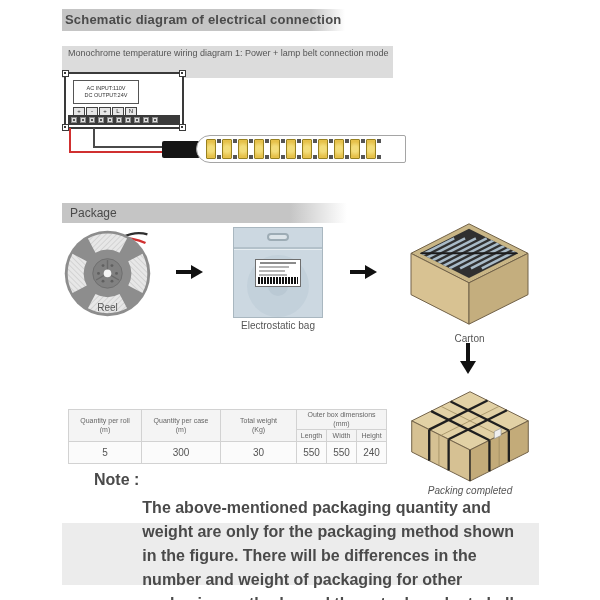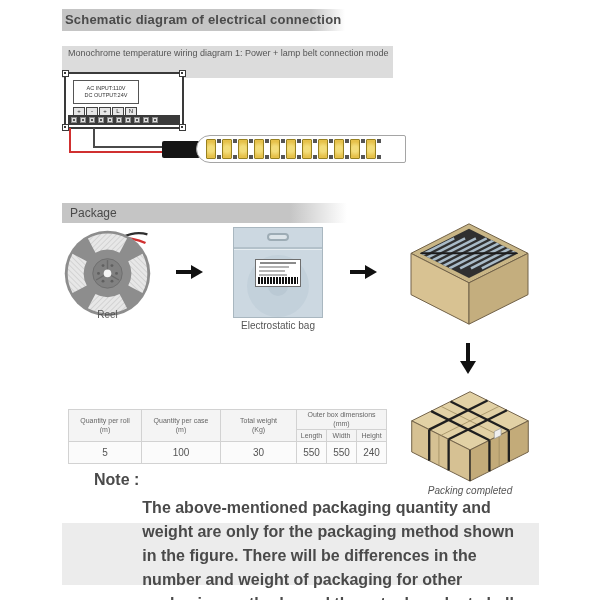--- a/index.html
+++ b/index.html
@@ -193,21 +193,21 @@
     <g fill="#5f5f5f">
       <circle cx="59.5" cy="52" r="1.5"></circle>
         <circle cx="54.7" cy="60.2" r="1.5"></circle>
         <circle cx="45.3" cy="60.2" r="1.5"></circle>
       <circle cx="40.5" cy="52" r="1.5"></circle>
         <circle cx="45.3" cy="43.8" r="1.5"></circle>
         <circle cx="54.7" cy="43.8" r="1.5"></circle>
     </g>
     <circle cx="50" cy="52" r="4" fill="#f4f4f4"></circle>
   </svg>
-  <div class="step-label" style="left:60px;top:309px;width:95px;">Reel</div>
+  <div class="step-label" style="left:60px;top:302px;width:95px;">Reel</div>
 
   <div class="arrow-right" style="left:176px;top:265px;">
     <div class="bar"></div>
       <div class="head"></div>
   </div>
 
   <div class="bag">
     <div class="bag-reel"></div>
     <div class="bag-zip"></div>
     <div class="bag-slot"></div>
@@ -244,20 +244,21 @@
         <line x1="47" y1="55.2" x2="107" y2="24.8"></line>
         <line x1="58" y1="55.2" x2="118" y2="24.8"></line>
         <line x1="69" y1="55.2" x2="129" y2="24.8"></line>
         <line x1="80" y1="55.2" x2="140" y2="24.8"></line>
       </g>
       <line x1="17" y1="40" x2="117" y2="40" stroke="#1c1c1c" stroke-width="2"></line>
     </g>
     <polygon points="8,40 67,70 67,112 8,82" fill="#d8c292" stroke="#6f6047" stroke-width="1"></polygon>
     <polygon points="67,70 127,40 127,82 67,112" fill="#c4ae7e" stroke="#6f6047" stroke-width="1"></polygon>
   </svg>
+  <div class="step-label" style="left:402px;top:333px;width:135px;">Carton</div>
 
   <div class="arrow-down" style="left:460px;top:343px;">
     <div class="bar"></div>
       <div class="head"></div>
   </div>
 
   <svg class="packed-svg" viewBox="0 0 130 105">
     <polygon points="5,40 65,10 125,40 65,70" fill="#e2d1a5" stroke="#6f6047" stroke-width="1"></polygon>
     <polygon points="5,40 65,70 65,102 5,72" fill="#d6c193" stroke="#6f6047" stroke-width="1"></polygon>
     <polygon points="65,70 125,40 125,72 65,102" fill="#c3ab79" stroke="#6f6047" stroke-width="1"></polygon>
@@ -306,21 +307,21 @@
         <span>Outer box dimensions</span><br><span>(mm)</span>
       </th>
     </tr>
     <tr class="subrow">
       <th>Length</th>
       <th>Width</th>
       <th>Height</th>
     </tr>
     <tr class="drow">
       <td>5</td>
-      <td>100</td>
+      <td>300</td>
       <td>30</td>
       <td>550</td>
       <td>550</td>
       <td>240</td>
     </tr>
   </tbody>
     </table>
 
   <div class="note-box">
     <div class="note-inner">

